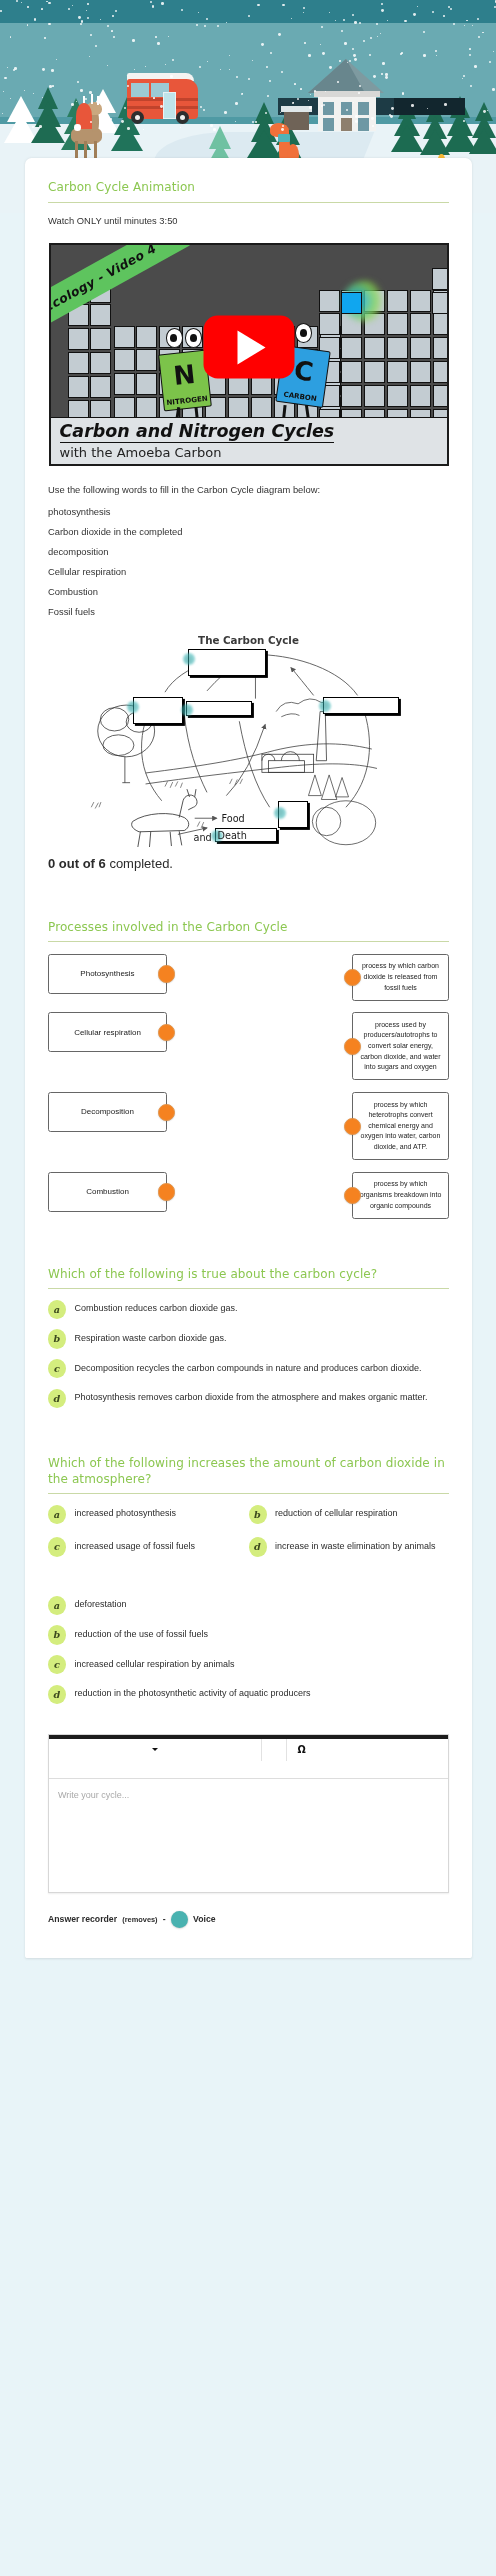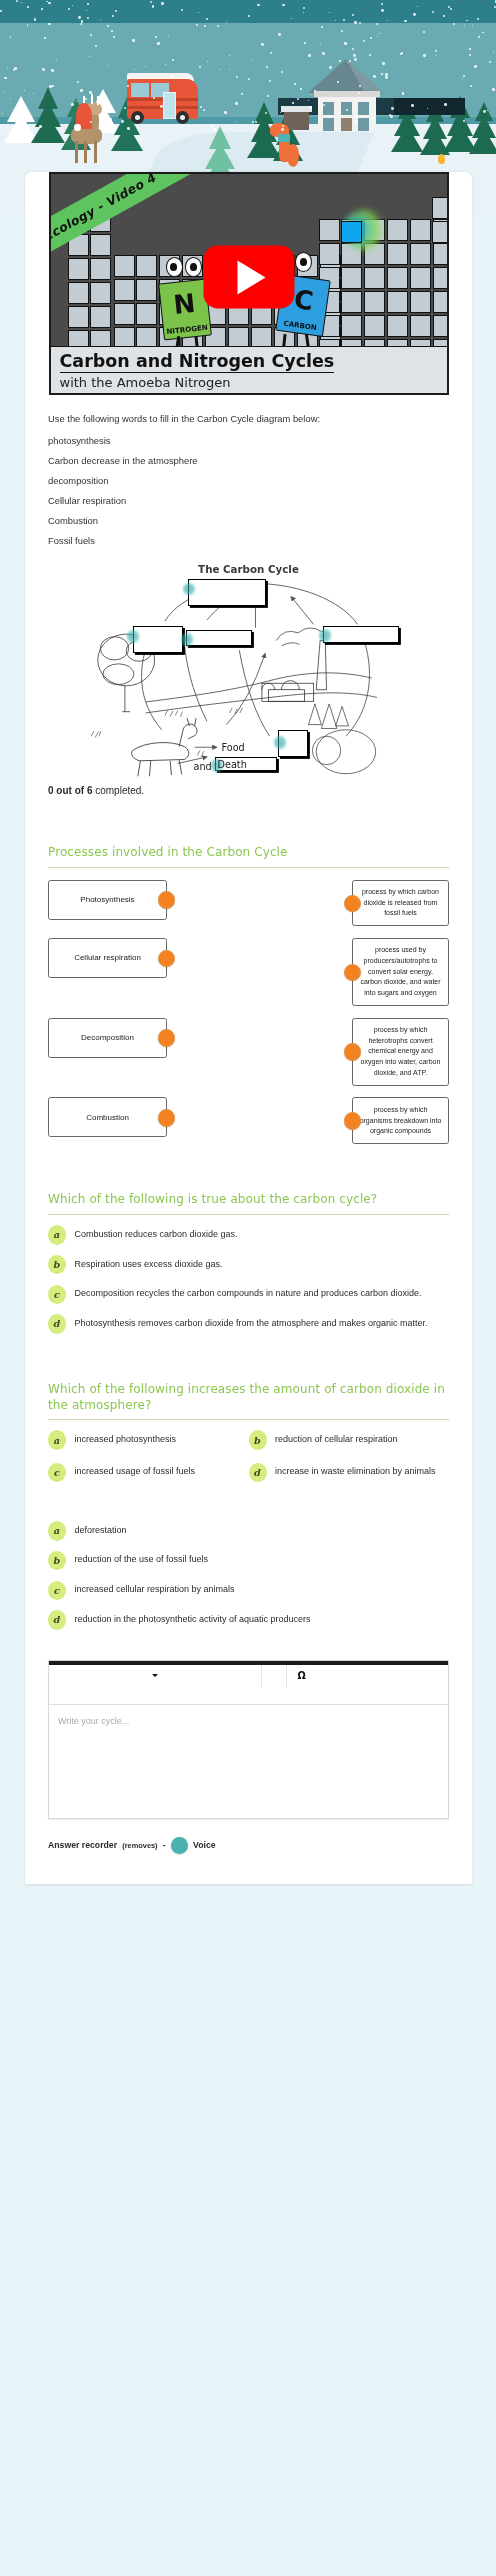--- a/index.html
+++ b/index.html
@@ -134,38 +134,38 @@
     width:91px; height:63px; background:#f00; border-radius:14.2px;
     display:flex;align-items:center;justify-content:center; z-index:7;
   }
   .play-tri { width:0;height:0;border-left:28.4px solid #fff;border-top:17px solid transparent;border-bottom:17px solid transparent; margin-left:5.2px;}
   .vid-title-bar {
     position:absolute; left:0; right:0; bottom:0; height:47px;
     background:#dfe3e6; border-top:1.9px solid #111;
     display:flex;flex-direction:column;justify-content:center;padding-left:9px;
   }
   .vid-title { font-family:"DejaVu Sans",sans-serif; font-weight:700; font-size:17.5px; color:#111;
-               border-bottom:1.9px double #111; display:inline-block; width:max-content; padding-bottom:1.3px;}
+               border-bottom:1.9px double #111; display:inline-block; width:max-content; padding-bottom:1.3px;font-style:italic;}
   .vid-sub { font-family:"DejaVu Sans",sans-serif; font-size:13px; color:#222; margin-top:1.9px;}
   .glow { position:absolute; width:45px;height:40px; border-radius:50%;
           background: radial-gradient(circle at 30% 50%, rgba(0,170,255,.85), rgba(140,220,70,.75) 55%, rgba(255,255,255,0) 72%);
           filter: blur(3.2px); }
 
   
   .diagram { position:relative; width:362px; height:213px; margin: 17px auto 0 auto; }
   .diagram-title { text-align:center; font-family:"DejaVu Sans",sans-serif; font-weight:700;
                    font-size:10.3px; color:#3a3a3a; }
   .sketch { position:absolute; inset:0; }
   .dropbox { position:absolute; background:#fff; border:1.3px solid #000;
              box-shadow: 1.9px 1.9px 0 #000; }
   .dot-target { position:absolute; width:12.3px;height:12.3px;border-radius:50%;
                 background:#3fb6b6; opacity:.6; filter:blur(0.9px); }
   .dot-target:after{content:"";position:absolute;inset:2.6px;border-radius:50%;background:#2a9d9d;}
   .dlabel { position:absolute; font-family:"DejaVu Sans",sans-serif; font-size:9.7px; color:#1a1a1a; }
-  .completed { font-size:10px; margin: 9px 0 0 0; }
+  .completed { font-size:13px; margin: 9px 0 0 0; }
   .completed b { font-weight:700; }
 
   
   .match-grid { margin-top:11.6px; }
   .match-row { display:flex; align-items:flex-start; margin-bottom:11.6px; gap:24.6px; }
   .m-left, .m-right { position:relative; }
   .m-left { width:119px; }
   .m-right { width:97px; margin-left:auto; }
   .m-box {
     border:0.6px solid #666; border-radius:2.6px; background:#fff;
@@ -547,20 +547,24 @@
     <div class="snow-dot" style="width: 2.1px; height: 2.1px; left: 217px; top: 25px;"></div>
     <div class="snow-dot" style="width: 2.5px; height: 2.5px; left: 161px; top: 2.1px;"></div>
     <div class="snow-dot" style="width: 2.6px; height: 2.6px; left: 89px; top: 91px;"></div>
     <div class="snow-dot" style="width: 2.7px; height: 2.7px; left: 170px; top: 75px;"></div>
     <div class="snow-dot" style="width: 1.8px; height: 1.8px; left: 267px; top: 95px;"></div>
     <div class="snow-dot" style="width: 2.1px; height: 2.1px; left: 115px; top: 10px;"></div>
   </div>
 
 <div class="card">
 
+  <div class="inner">
+    <h2 class="section-title">Carbon Cycle Animation</h2>
+    <p class="body-text">Watch ONLY until minutes 3:50</p>
+  </div>
 
   <div class="video">
     <div class="pt-grid" style="left:17px;top:36px;grid-template-columns:repeat(2,21px);grid-template-rows:repeat(6,22px);">
       <div class="pt-cell"></div>
         <div class="pt-cell"></div>
       <div class="pt-cell"></div>
         <div class="pt-cell"></div>
       <div class="pt-cell"></div>
         <div class="pt-cell"></div>
       <div class="pt-cell"></div>
@@ -682,28 +686,28 @@
       <div class="leg" style="left:231px;top:160px;height:30px;transform:rotate(6deg);"></div>
       <div class="leg" style="left:256px;top:160px;height:30px;transform:rotate(-8deg);"></div>
     </div>
 
     <div class="play-btn">
       <div class="play-tri"></div>
     </div>
 
     <div class="vid-title-bar">
       <span class="vid-title">Carbon and Nitrogen Cycles</span>
-      <span class="vid-sub">with the Amoeba Nitrogen</span>
+      <span class="vid-sub">with the Amoeba Carbon</span>
     </div>
   </div>
 
   <div class="inner">
     <p class="body-text" style="margin-top:17px">Use the following words to fill in the Carbon Cycle diagram below:</p>
     <p class="word">photosynthesis</p>
-    <p class="word">Carbon decrease in the atmosphere</p>
+    <p class="word">Carbon dioxide in the completed</p>
     <p class="word">decomposition</p>
     <p class="word">Cellular respiration</p>
     <p class="word">Combustion</p>
     <p class="word">Fossil fuels</p>
   </div>
 
   <div class="inner">
     <div class="diagram">
       <div class="diagram-title">The Carbon Cycle</div>
 
@@ -860,21 +864,21 @@
 
   <div class="inner mcq">
     <h2 class="section-title">Which of the following is true about the carbon cycle?</h2>
     <div class="opts">
       <div class="opt">
         <div class="opt-badge">a</div>
         <div class="opt-text">Combustion reduces carbon dioxide gas.</div>
       </div>
       <div class="opt">
         <div class="opt-badge">b</div>
-        <div class="opt-text">Respiration uses excess dioxide gas.</div>
+        <div class="opt-text">Respiration waste carbon dioxide gas.</div>
       </div>
       <div class="opt">
         <div class="opt-badge">c</div>
         <div class="opt-text">Decomposition recycles the carbon compounds in nature and produces carbon dioxide.</div>
       </div>
       <div class="opt">
         <div class="opt-badge">d</div>
         <div class="opt-text">Photosynthesis removes carbon dioxide from the atmosphere and makes organic matter.</div>
       </div>
     </div>

